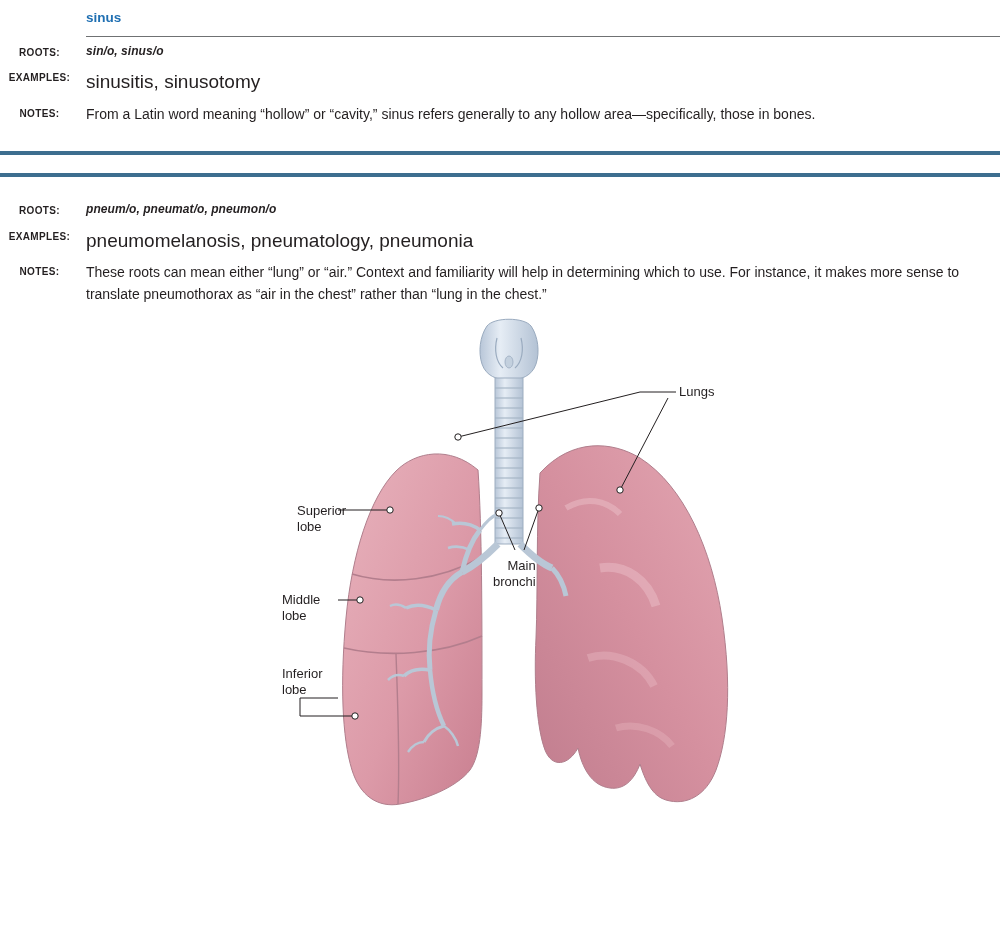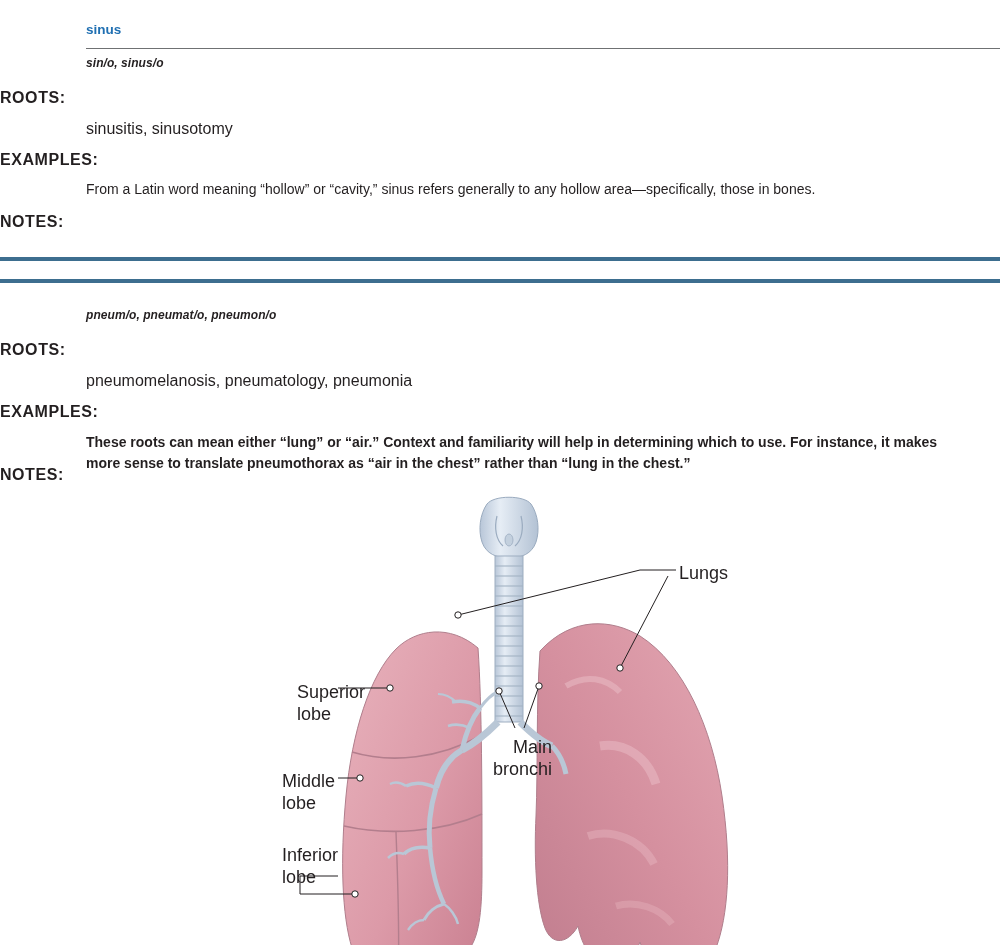--- a/index.html
+++ b/index.html
@@ -29,29 +29,28 @@
   }
 
   .row {
     display: flex;
     align-items: flex-start;
     line-height: 1.45;
   }
   .row-label {
     width: 86px;
     min-width: 86px;
-    text-align: left;
-    font-size: 16px;
+    text-align: center;
+    font-size: 10px;
     font-weight: bold;
     letter-spacing: 0.035em;
     color: #231f20;
     padding-right: 7px;
     box-sizing: border-box;
     padding-top: 3px;
-    margin-top: 28px;
   }
   .row-content {
     flex: 1;
     font-size: 14.5px;
     color: #231f20;
   }
 
   .term {
     color: #1f6fb2;
     font-weight: bold;
@@ -63,21 +62,21 @@
     padding-bottom: 4px;
     margin-bottom: 4px;
   }
   .roots {
     font-style: italic;
     font-weight: bold;
     font-size: 12px;
     letter-spacing: 0.005em;
   }
   .examples {
-    font-size: 16px;
+    font-size: 19px;
   }
   .notes p {
     margin: 0 16px 2px 0;
     font-size: 14px;
     line-height: 1.55;
   }
 
   
   .sep-bar {
     height: 4px;
@@ -89,35 +88,35 @@
   
   .figure {
     position: relative;
     width: 1000px;
     height: 510px;
     margin-top: 10px;
   }
   .figure svg { display: block; }
   .fig-label {
     position: absolute;
-    font-size: 18px;
+    font-size: 13px;
     color: #231f20;
     line-height: 1.25;
     white-space: pre-line;
   }
   .fig-label.right { text-align: left; }
   .fig-label.left { text-align: left; }
   .fig-label.center { text-align: right; }
 </style>
 </head>
 <body>
 
 <div class="page">
 
-  <div class="entry" style="padding-top:20px;">
+  <div class="entry" style="padding-top:8px;">
     <div class="row term-row">
       <div class="row-label"></div>
       <div class="row-content">
         <div class="term">sinus</div>
       </div>
     </div>
     <div class="row" style="margin-top:2px;">
       <div class="row-label">ROOTS:</div>
       <div class="row-content roots">sin/o, sinus/o</div>
     </div>
@@ -142,21 +141,21 @@
     <div class="row" style="margin-top:2px;">
       <div class="row-label">ROOTS:</div>
       <div class="row-content roots">pneum/o, pneumat/o, pneumon/o</div>
     </div>
     <div class="row" style="margin-top:8px;">
       <div class="row-label">EXAMPLES:</div>
       <div class="row-content examples">pneumomelanosis, pneumatology, pneumonia</div>
     </div>
     <div class="row" style="margin-top:8px;">
       <div class="row-label">NOTES:</div>
-      <div class="row-content notes" style="padding-right:15px;font-weight:bold;">
+      <div class="row-content notes" style="padding-right:15px;">
         <p>These roots can mean either “lung” or “air.” Context and familiarity will help in determining which to use. For instance, it makes more sense to translate pneumothorax as “air in the chest” rather than “lung in the chest.”</p>
       </div>
     </div>
   </div>
 
   <div class="figure">
     <svg width="1000" height="510" viewBox="0 0 1000 510">
       <defs>
         <linearGradient id="lungL" x1="0" y1="0" x2="1" y2="1">
           <stop offset="0%" stop-color="#e8b2bc"></stop>

